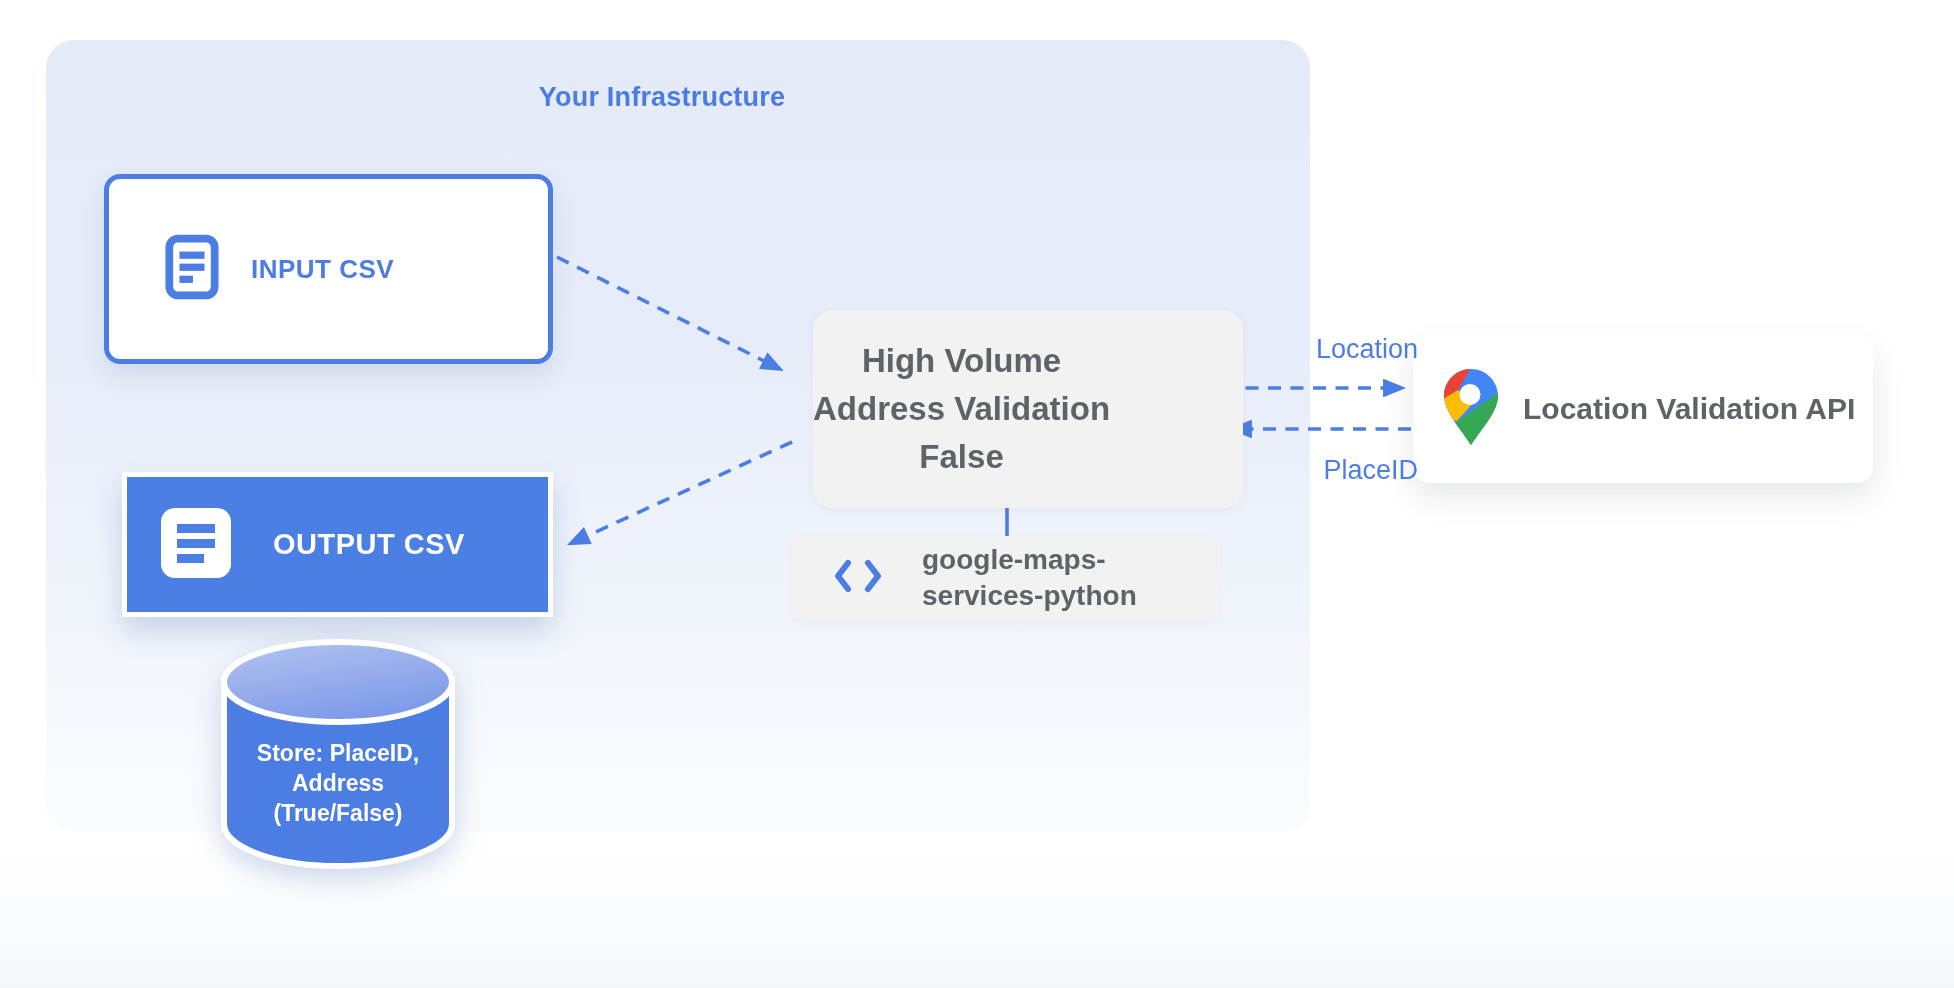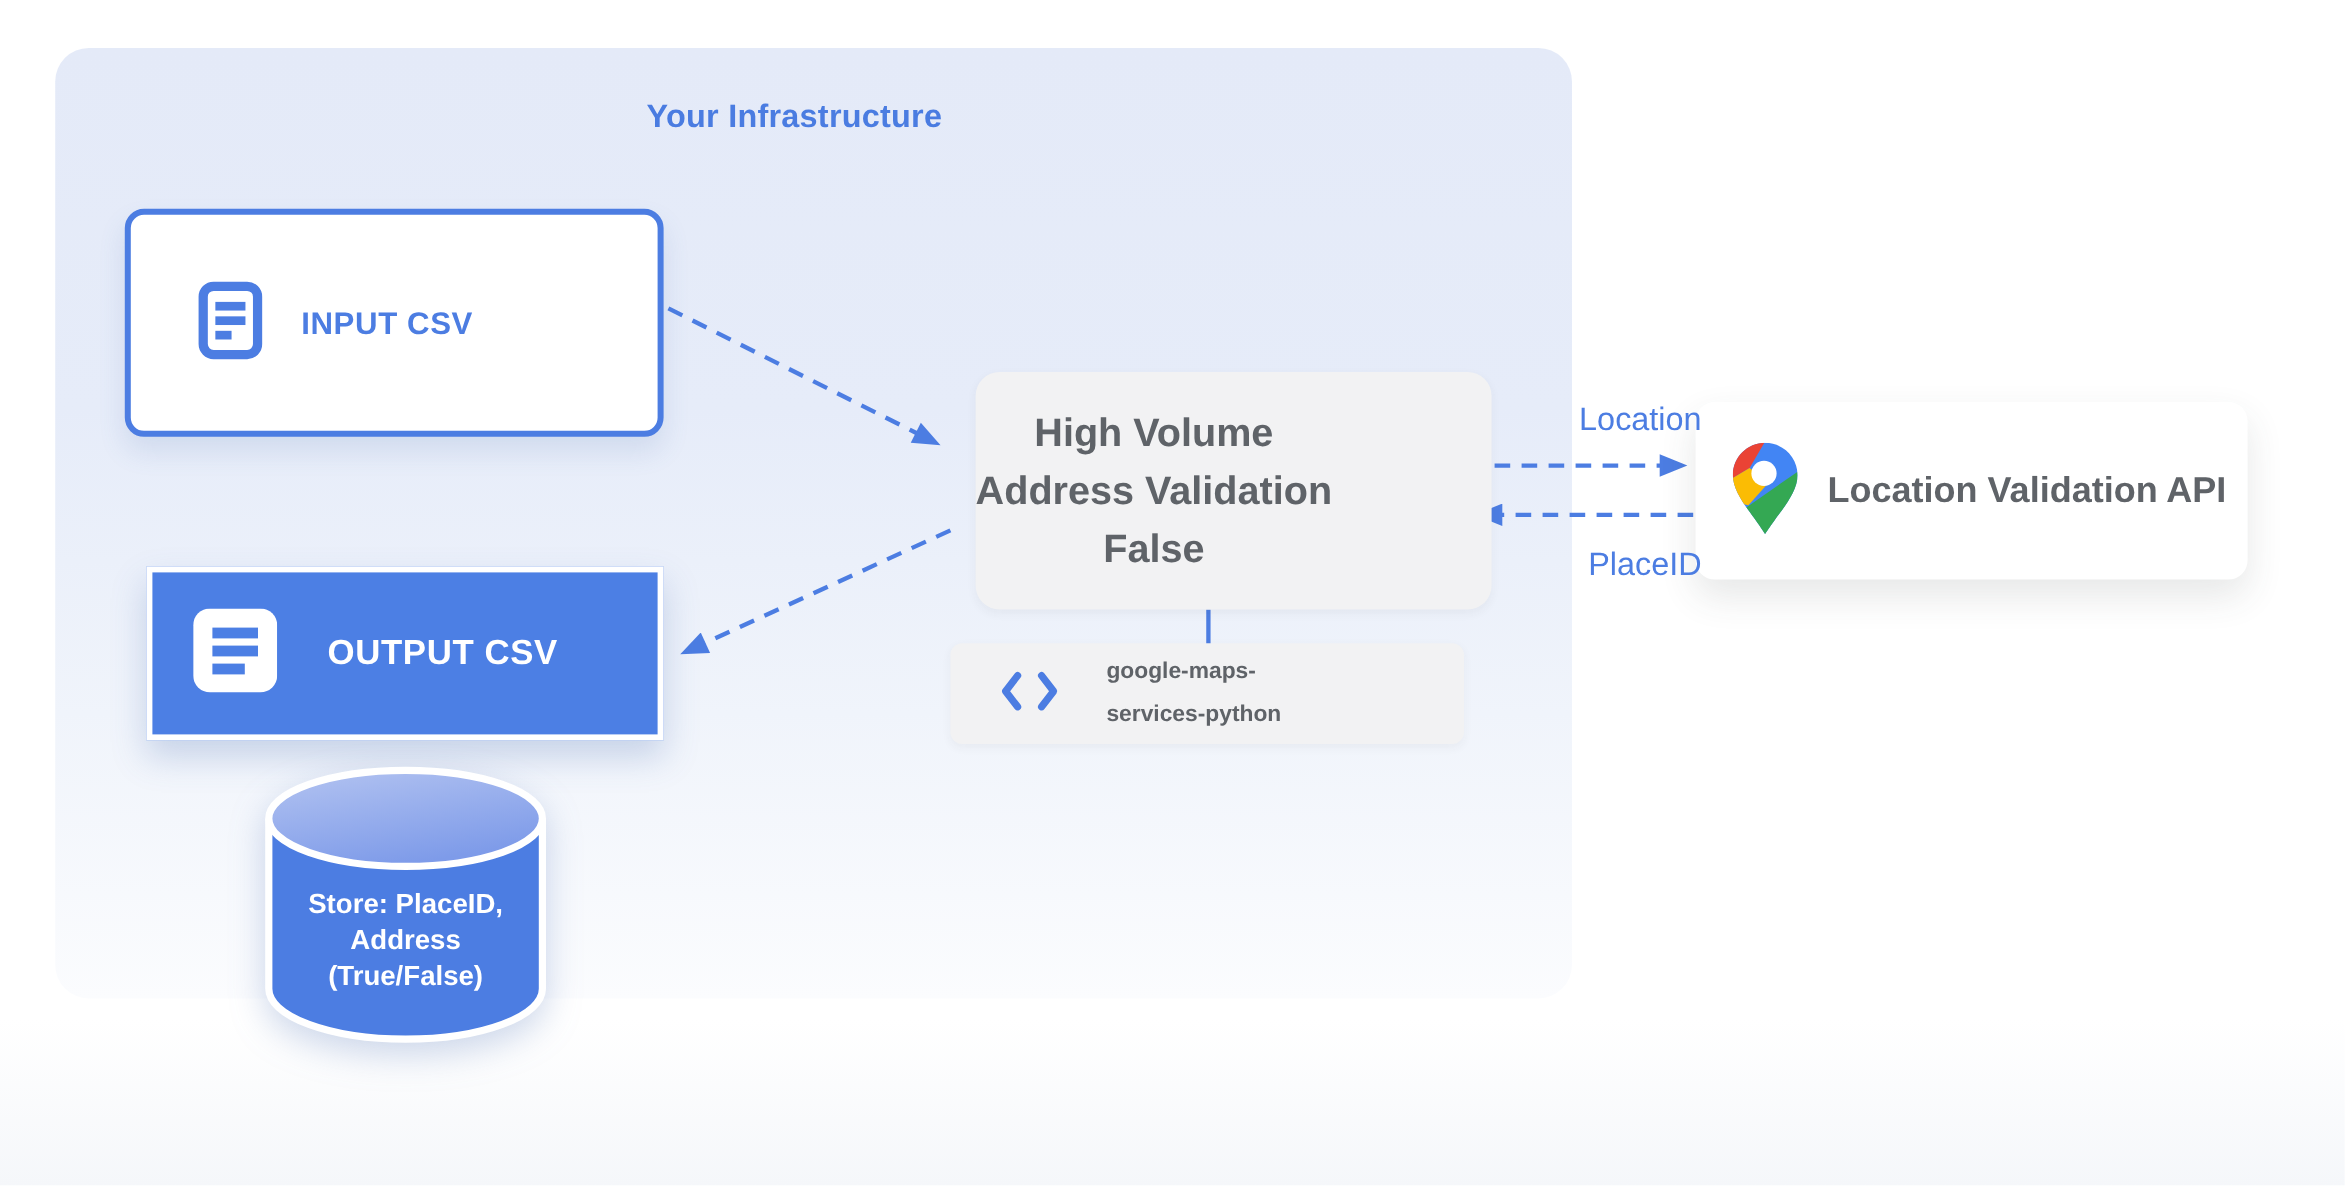--- a/index.html
+++ b/index.html
@@ -84,21 +84,21 @@
     left: 792px; top: 536px;
     width: 428px; height: 84px;
     background: #f2f2f3;
     border-radius: 10px;
     padding-left: 42px;
     gap: 40px;
     box-shadow: 0 3px 8px rgba(60,64,67,0.05);
   }
   .lib-box .multiline {
     text-align: left;
-    font-size: 19px; line-height: 36px;
+    font-size: 28px; line-height: 36px;
     font-weight: 700; color: #5f6368;
   }
 
   .api-box {
     left: 1413px; top: 335px;
     width: 460px; height: 148px;
     background: #ffffff;
     border-radius: 16px;
     padding-left: 30px;
     gap: 24px;

